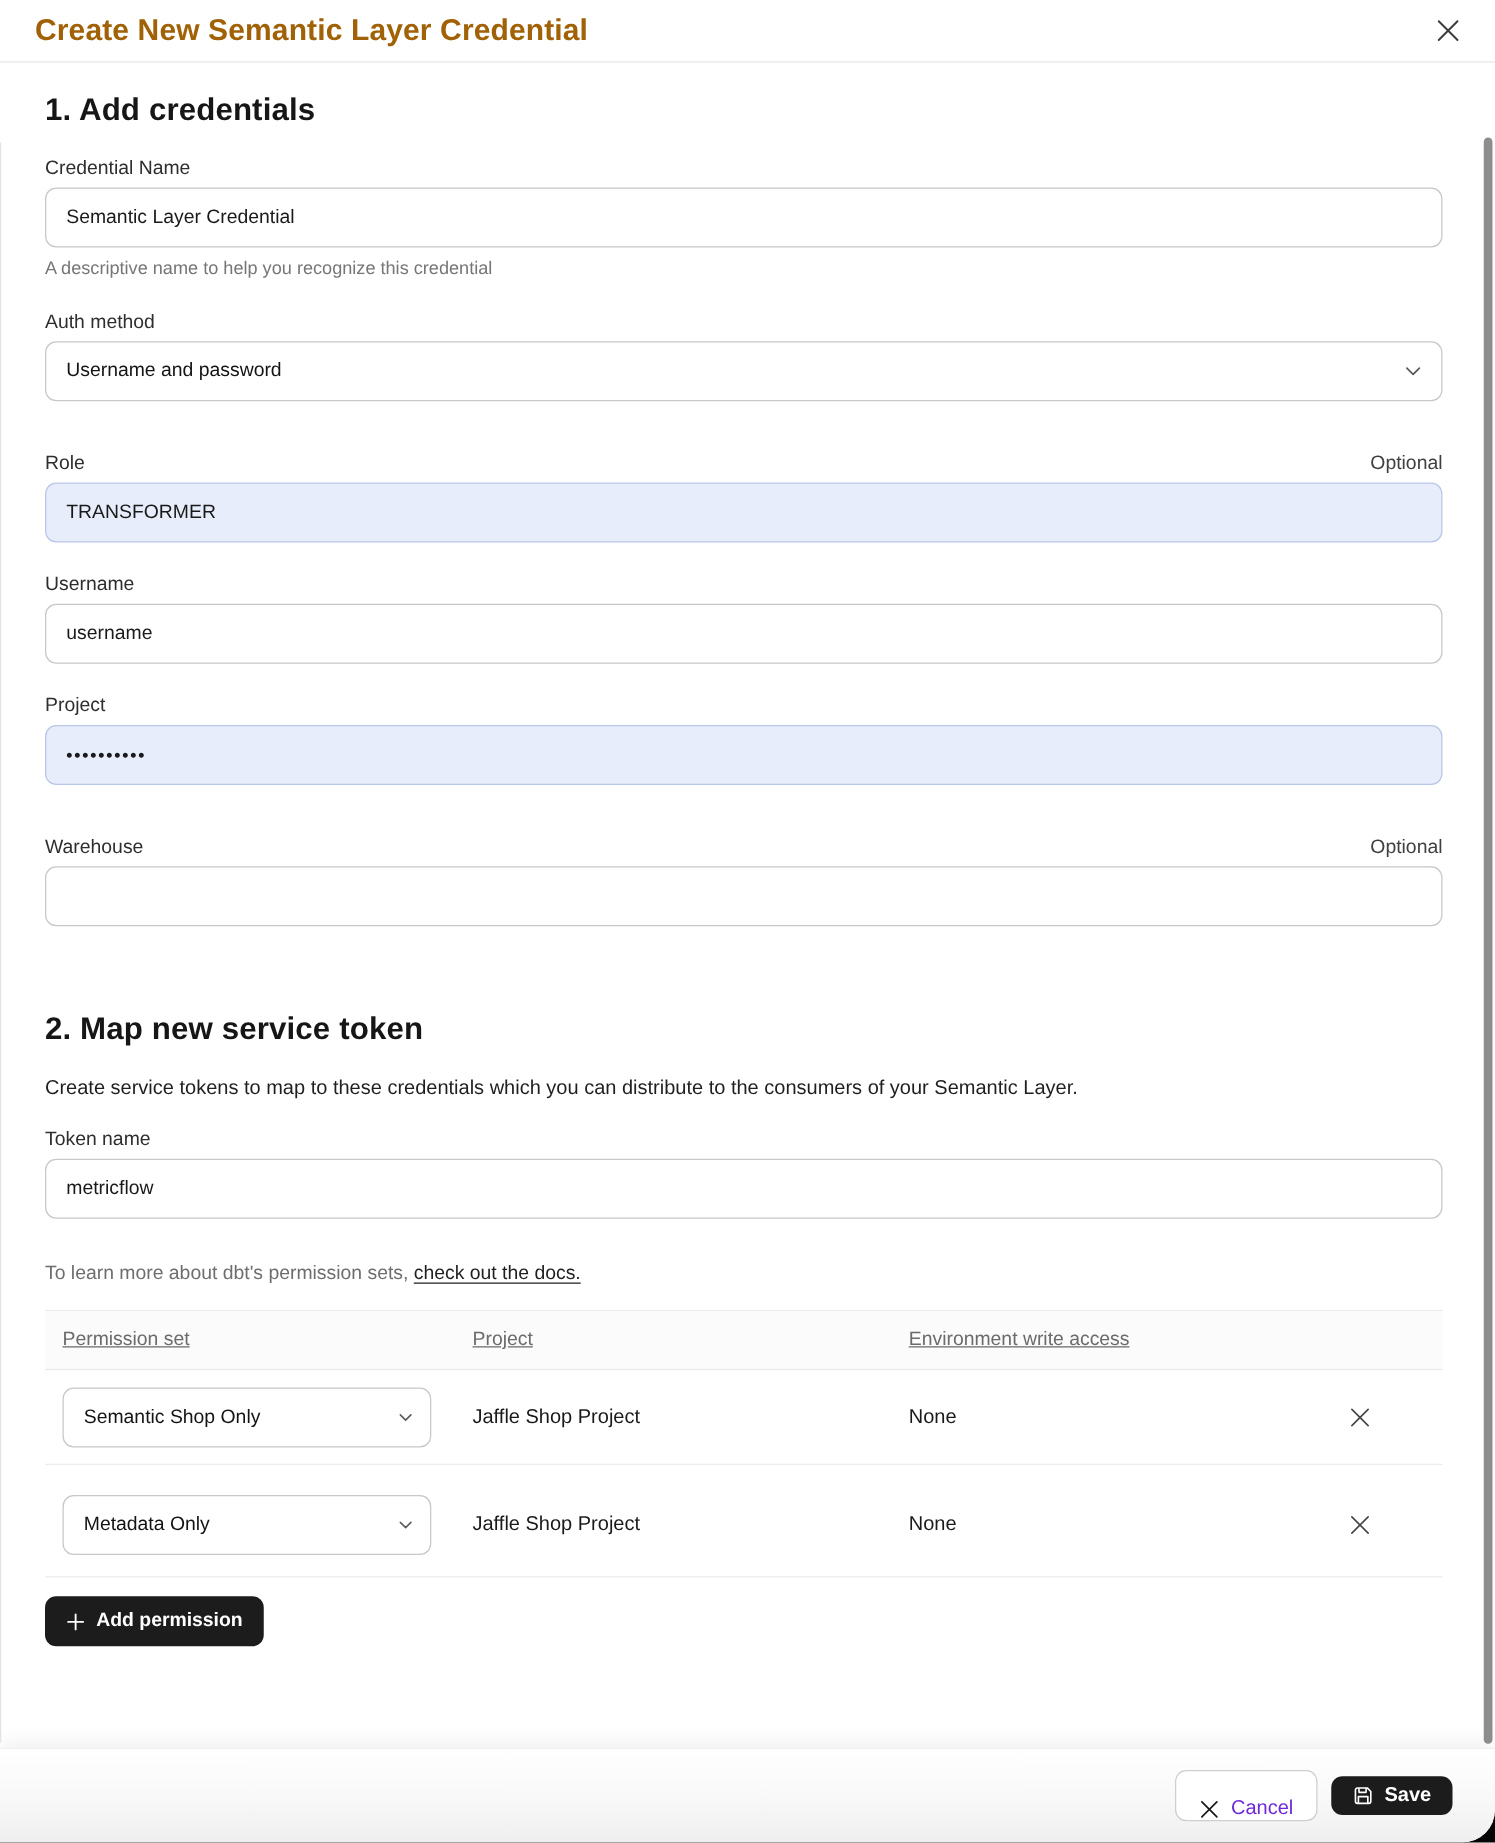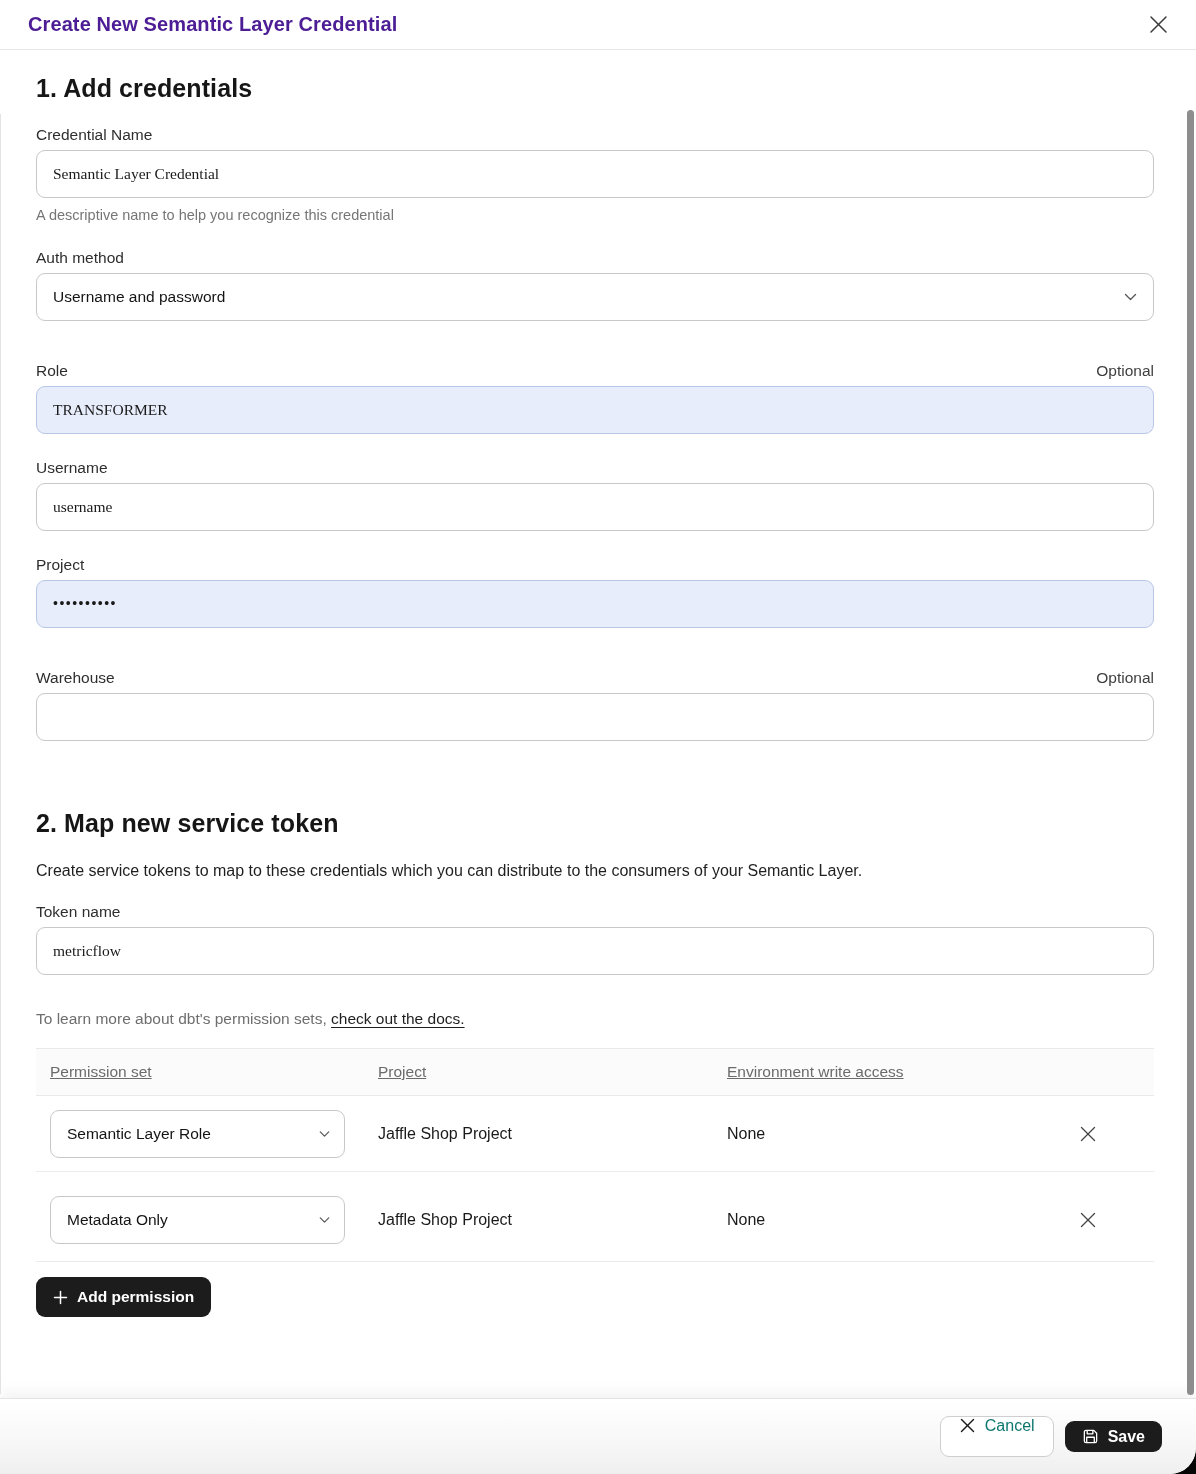--- a/index.html
+++ b/index.html
@@ -17,40 +17,40 @@
     border-bottom-right-radius: 26px;
     overflow: hidden;
   }
   
   .modal-header {
     height: 50px;
     display: flex; align-items: center; justify-content: space-between;
     padding: 0 20px 0 28px;
     border-bottom: 1px solid #e7e7e7;
   }
-  .modal-title { font-size: 20px; font-weight: 700; color: #4c1d95; letter-spacing: .1px; }
+  .modal-title { font-size: 24px; font-weight: 700; color: #a16207; letter-spacing: .1px; }
   .close-btn {
     width: 36px; height: 36px; border: none; background: transparent;
     display: flex; align-items: center; justify-content: center; cursor: pointer;
   }
   
   .modal-body { padding: 0 42px 0 36px; }
   .section-heading { font-size: 25px; font-weight: 700; color: #161616; letter-spacing: .1px; }
   .sh1 { margin-top: 24px; }
   .sh2 { margin-top: 68px; }
   .section-desc { margin-top: 24px; font-size: 16px; color: #1f1f1f; }
   .field-label { margin-top: 26px; font-size: 15.5px; color: #2e2e2e; }
   .label-row { display: flex; justify-content: space-between; align-items: baseline; margin-top: 26px; }
   .label-row .field-label { margin-top: 15px; }
   .optional { font-size: 15.5px; color: #3f3f3f; }
   .text-input {
     display: block; width: 100%; height: 48px; margin-top: 6px;
     border: 1px solid #c8c8c8; border-radius: 9px;
     padding: 0 16px; font-size: 15.5px; color: #1a1a1a;
-    font-family: Liberation Serif, serif;
+    font-family: Liberation Sans, sans-serif;
     background: #ffffff; outline: none;
   }
   .text-input.blue { background: #e7edfb; border-color: #b9c7e6; }
   .text-input.password { font-size: 14px; letter-spacing: 1.5px; font-weight: 700; }
   .helper-text { margin-top: 9px; font-size: 14.5px; color: #767676; }
   .mt23 { margin-top: 23px; }
   
   .select {
     position: relative; display: flex; align-items: center;
     width: 100%; height: 48px; margin-top: 6px;
@@ -106,23 +106,23 @@
   .modal-footer {
     position: absolute; left: 0; right: 0; bottom: 0; height: 76px;
     border-top: 1px solid #e4e4e4;
     background: linear-gradient(180deg, #ffffff 0%, #f8f8f8 55%, #efefef 100%);
     box-shadow: 0 -6px 14px rgba(0,0,0,0.05);
     display: flex; align-items: center; justify-content: flex-end;
     gap: 11px; padding-right: 34px;
     border-bottom-right-radius: 26px;
   }
   .cancel-btn {
-    display: inline-flex; align-items: flex-start; gap: 9px;
+    display: inline-flex; align-items: flex-end; gap: 9px;
     height: 41px; padding: 0 18px;
-    background: #ffffff; color: #0f766e;
+    background: #ffffff; color: #6d28d9;
     border: 1px solid #cfcfcf; border-radius: 9px;
     font-size: 16px; cursor: pointer;
     font-family: "Liberation Sans", "DejaVu Sans", sans-serif;
   }
   .save-btn {
     display: inline-flex; align-items: center; gap: 9px;
     height: 31px; padding: 0 17px;
     background: #1c1c1c; color: #ffffff;
     border: none; border-radius: 9px;
     font-size: 16px; font-weight: 700; cursor: pointer;
@@ -204,21 +204,21 @@
       <div class="perm-head">
         <div>Permission set</div>
         <div>Project</div>
         <div>Environment write access</div>
         <div></div>
       </div>
 
       <div class="perm-row">
         <div class="cell1">
           <div class="row-select">
-            <span>Semantic Layer Role</span>
+            <span>Semantic Shop Only</span>
             <span class="chev">
               <svg width="11" height="8" viewBox="0 0 13 9" fill="none" stroke="#5a5a5a" stroke-width="1.5" stroke-linecap="round" stroke-linejoin="round">
                 <polyline points="1.5,2 6.5,7 11.5,2"></polyline>
               </svg>
             </span>
           </div>
         </div>
         <div>Jaffle Shop Project</div>
         <div>None</div>
         <div>

